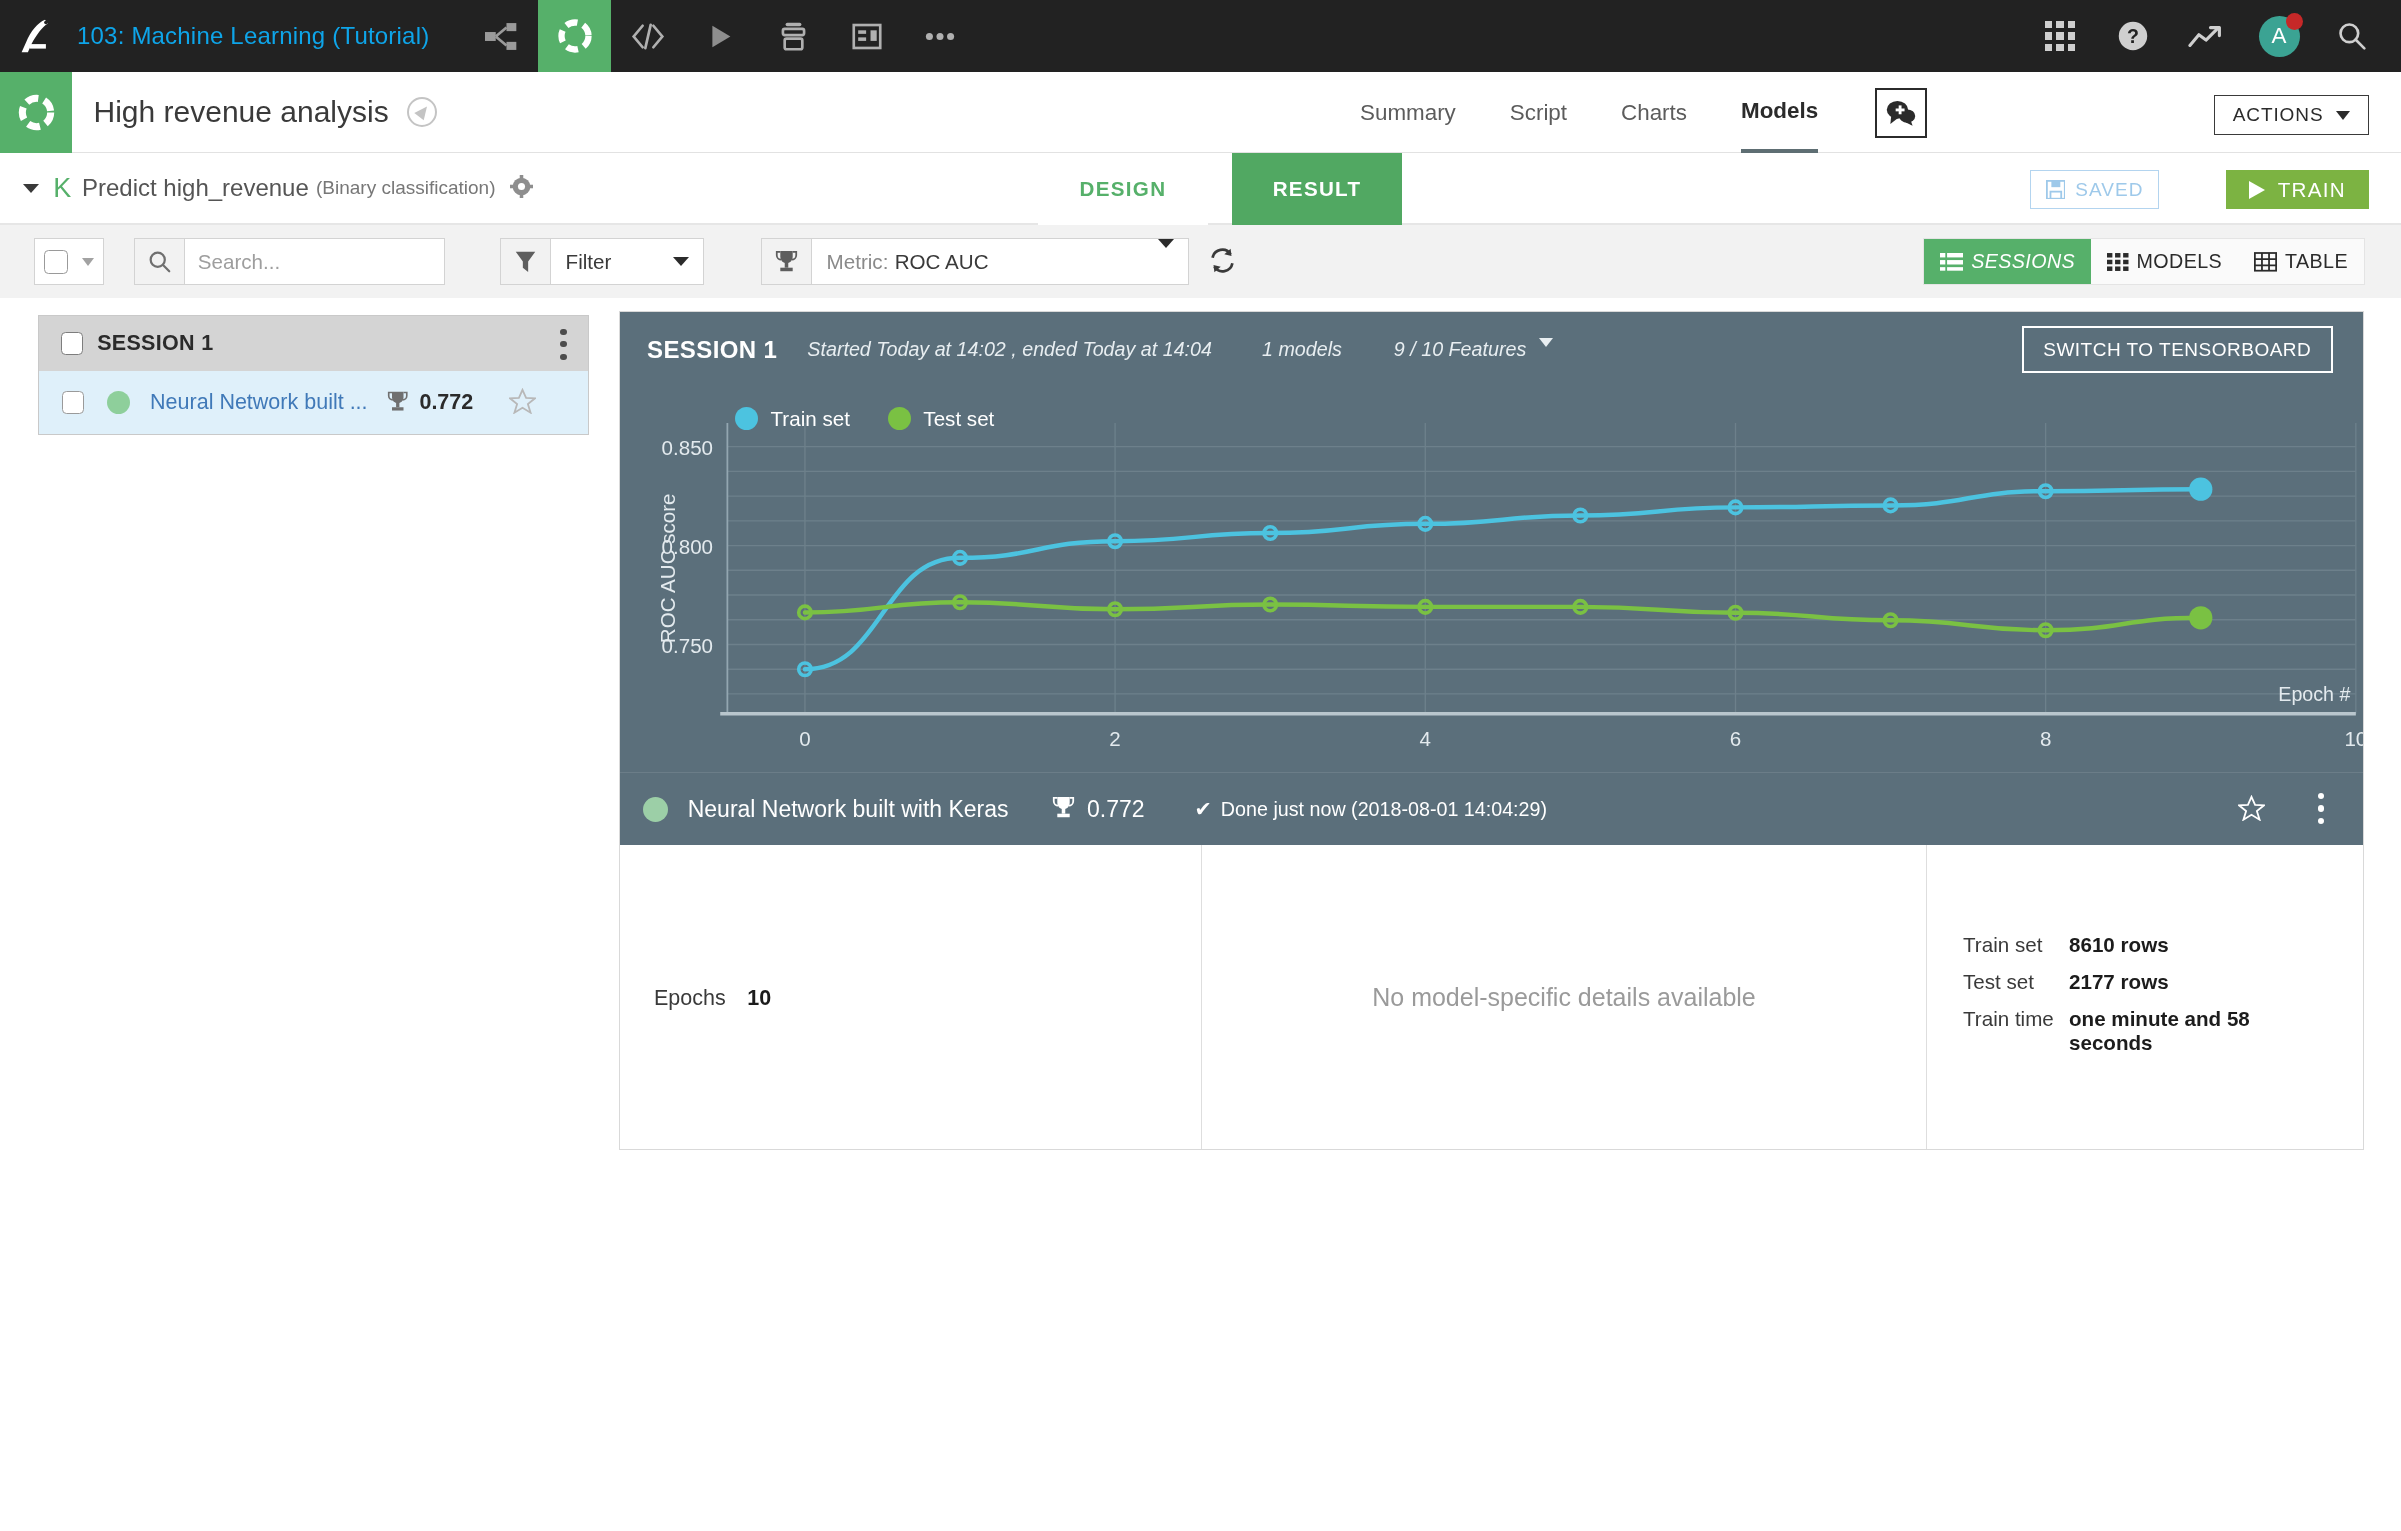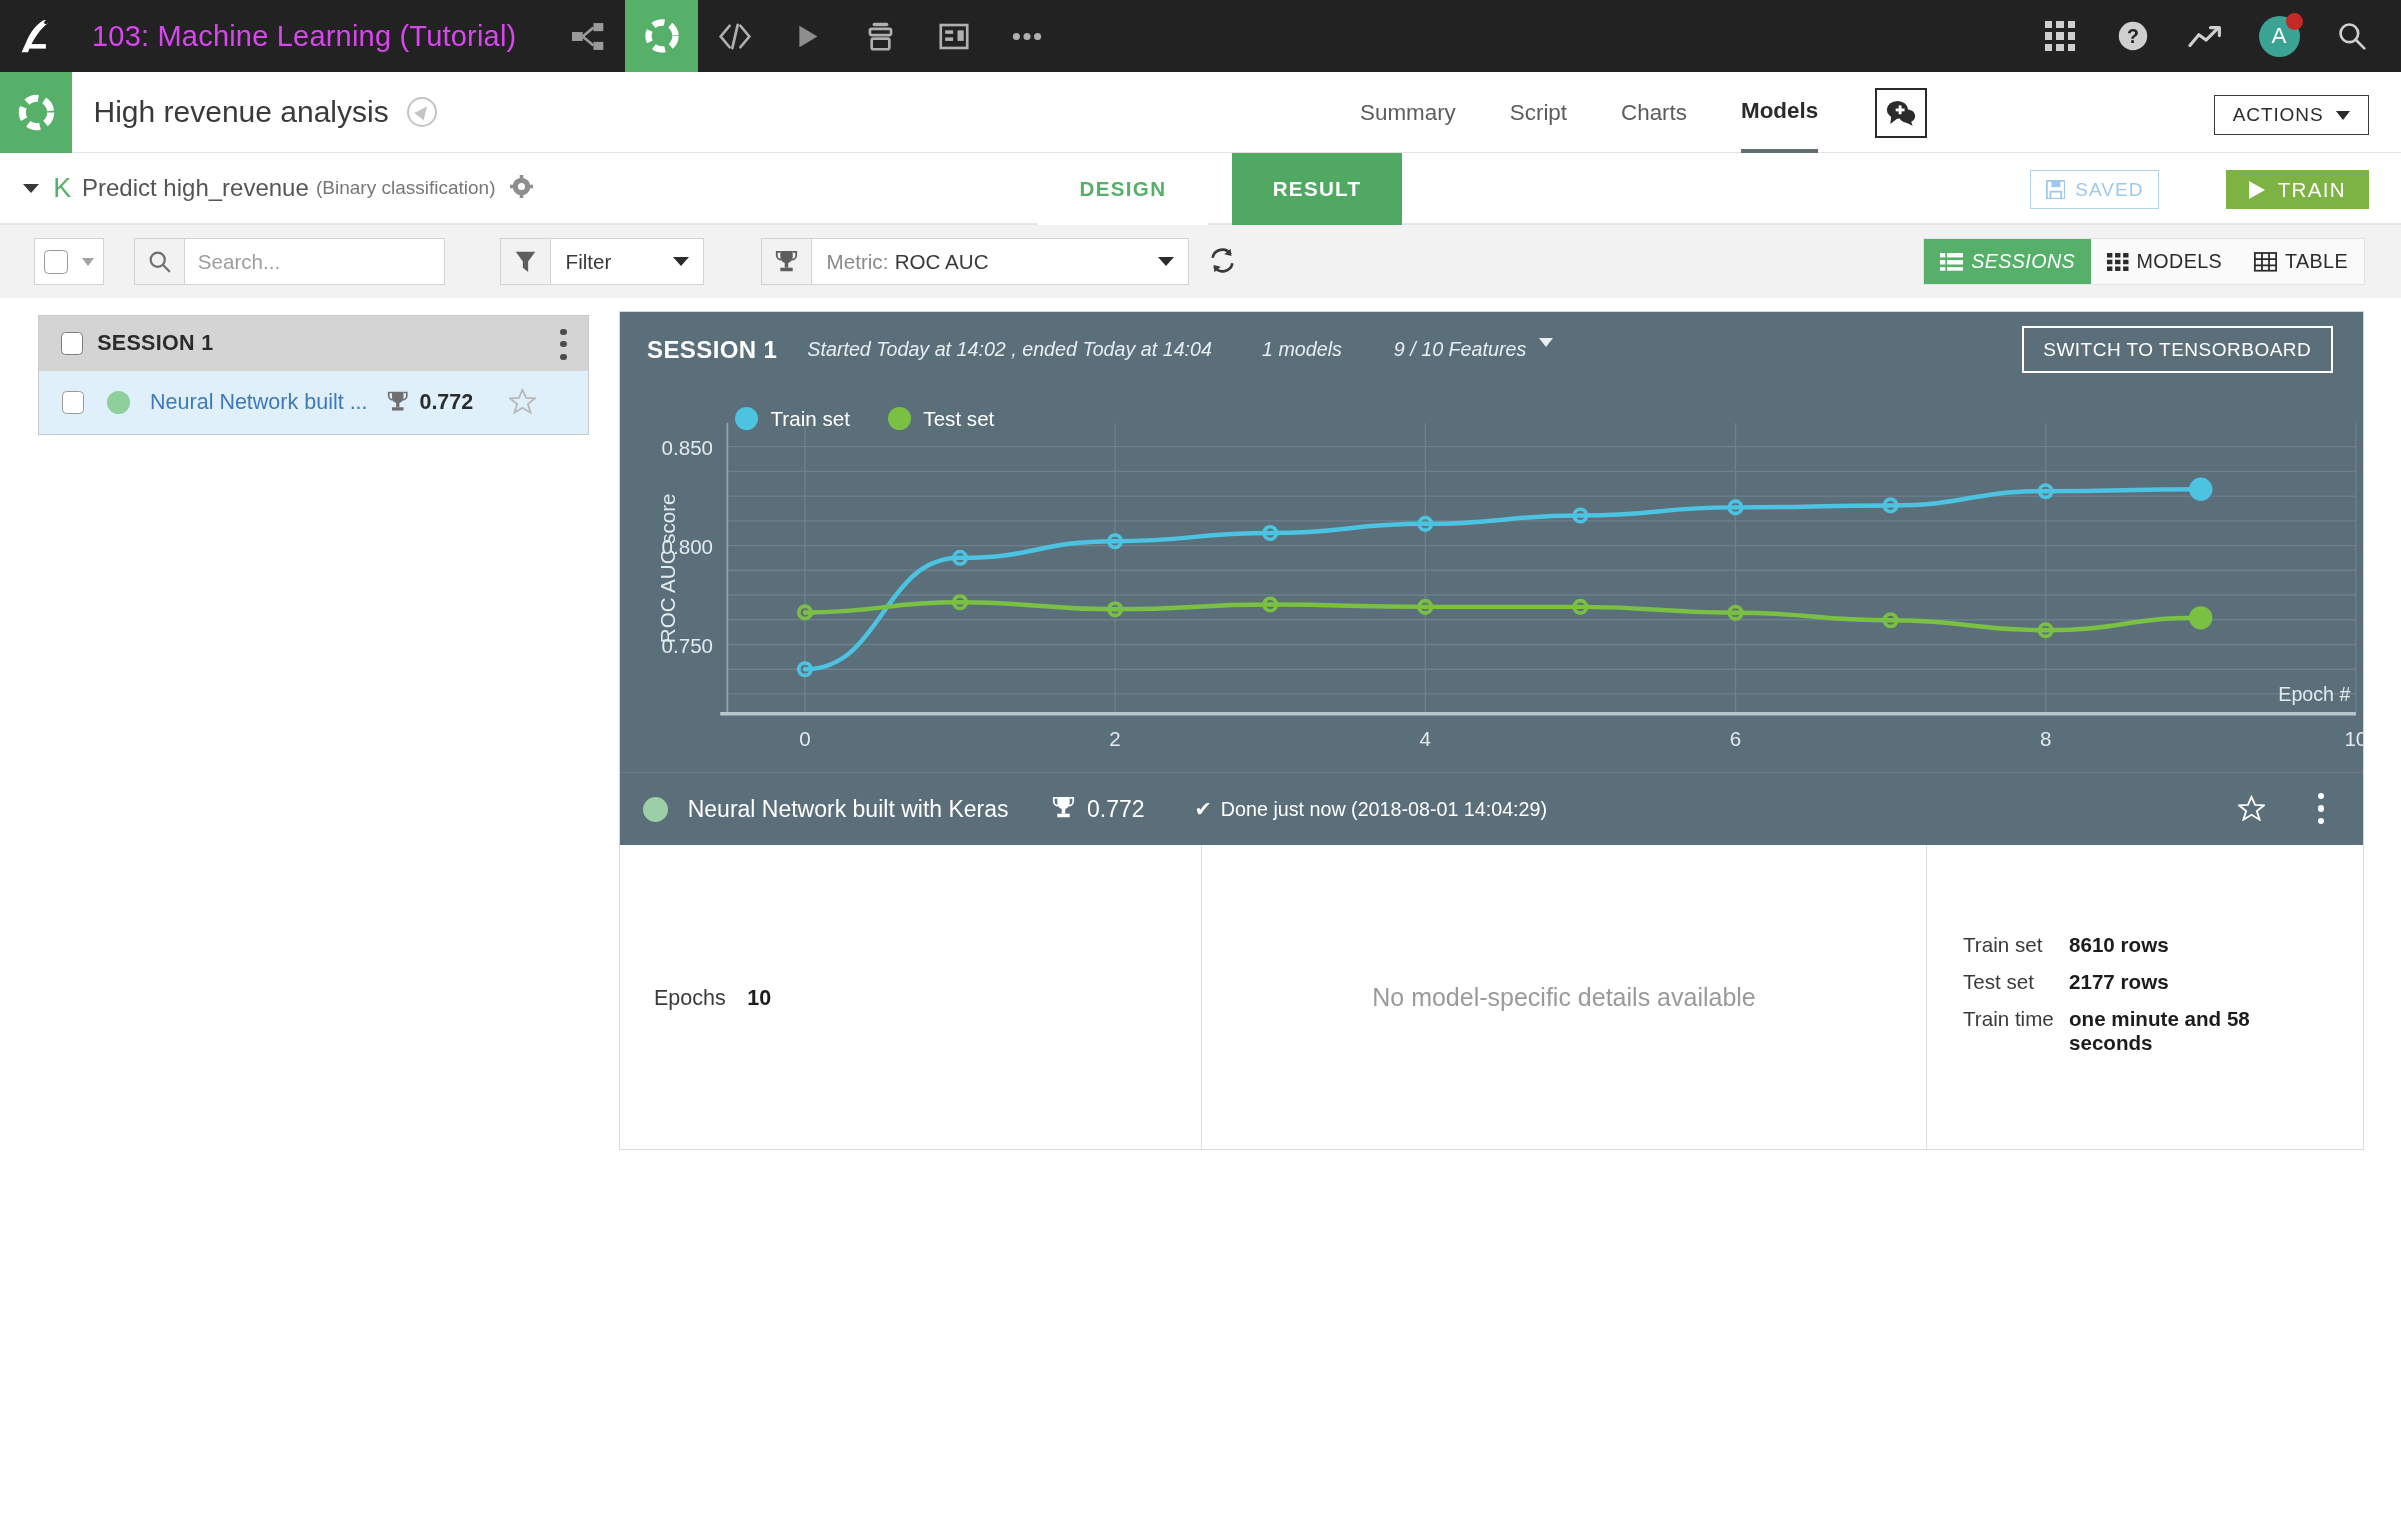--- a/index.html
+++ b/index.html
@@ -15,22 +15,22 @@
   .topbar {
     height: 72px; background: #222222;
     display: flex; align-items: center;
     position: relative;
   }
   .topbar-logo {
     width: 72px; height: 72px;
     display: flex; align-items: center; justify-content: center;
   }
   .topbar-title {
-    color: #d946ef; font-size: 29px; letter-spacing: 0.2px;
-    margin-left: 20px; white-space: nowrap;
+    color: #0ea5e9; font-size: 24px; letter-spacing: 0.2px;
+    margin-left: 5px; white-space: nowrap;
   }
   .topbar-icon {
     width: 73px; height: 72px;
     display: flex; align-items: center; justify-content: center;
     cursor: pointer;
   }
   .topbar-icon.green { background: #56b06a; }
   .topbar-right {
     position: absolute; right: 0; top: 0; height: 72px;
     display: flex; align-items: center;
@@ -185,21 +185,21 @@
     font-size: 20.6px; color: #3a3a3a; padding: 0 14.3px;
     display: flex; align-items: center; height: 100%;
   }
   .sel-val .dim { color: #8a8a8a; margin-right: 6.3px; }
   .sel-caret {
     width: 0; height: 0; margin: 0 14.3px 0 auto;
     border-left: 8px solid transparent; border-right: 8px solid transparent;
     border-top: 9.8px solid #2b2b2b;
   }
   .filter-val-w { width: 152px; display: flex; align-items: center; height: 100%; }
-  .metric-val-w { width: 376px; display: flex; align-items: center; height: 100%; gap: 24px; }
+  .metric-val-w { width: 376px; display: flex; height: 100%; gap: 24px; }
   .refresh-ico { margin-left: 19.7px; cursor: pointer; }
 
   .view-toggle {
     position: absolute; right: 36px; top: 13.4px;
     display: flex; height: 47px; background: #fafafa; border: 0.9px solid #e4e4e4;
   }
   .vt-btn {
     display: flex; align-items: center; padding: 0 16px;
     font-size: 19.7px; letter-spacing: 0.4px; color: #2b2b2b; cursor: pointer;
   }

